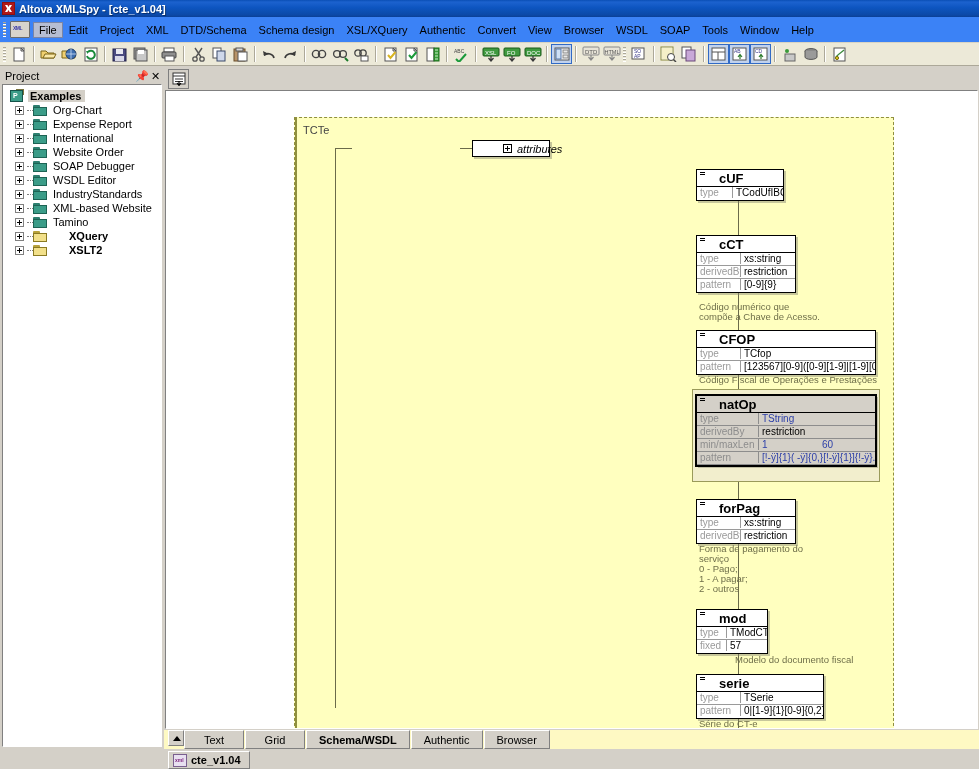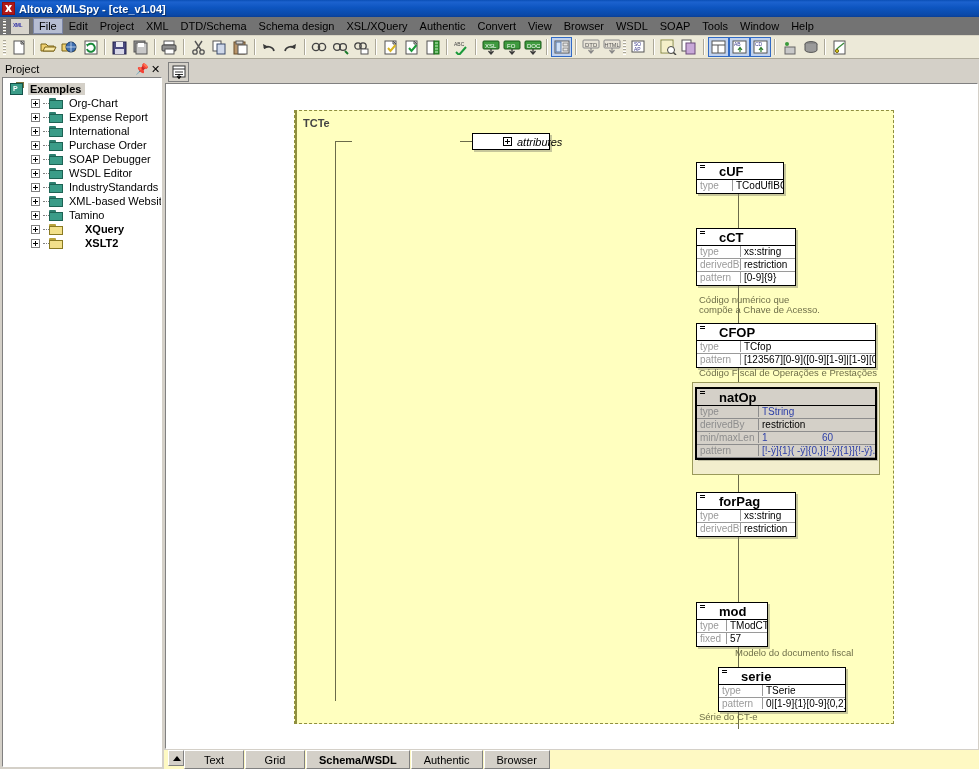--- a/index.html
+++ b/index.html
@@ -44,22 +44,22 @@
     clip-path: polygon(0 0, 35% 0, 50% 30%, 65% 0, 100% 0, 70% 50%, 100% 100%, 65% 100%, 50% 70%, 35% 100%, 0 100%, 30% 50%);
   }
   .titlebar .tb-text {
     font-size: 11px; font-weight: bold;
     white-space: nowrap;
     text-shadow: 1px 1px 0 rgba(0,0,0,0.35);
   }
 
   
   .menubar {
-    height: 19px;
-    background: #737373;
+    height: 26px;
+    background: #3b82f6;
     display: flex; align-items: center;
     border-bottom: 1px solid #d8d4c4;
     flex: 0 0 auto;
     padding-left: 2px;
   }
   .gripper {
     width: 5px; height: 15px; margin-right: 2px;
     background-image: repeating-linear-gradient(to bottom,#ffffff 0 1px,#aca899 1px 2px, transparent 2px 3px);
     background-size: 3px 3px;
     background-position: 1px 2px;
@@ -164,21 +164,21 @@
     height: 15px; padding-left: 6px;
   }
   .tree-root .rootlabel {
     font-weight: bold; font-size: 11px;
     background: #d4d0c8;
     padding: 0 4px 0 2px;
   }
   .tree-item {
     display: flex; align-items: center;
     height: 14px;
-    padding-left: 28px;
+    padding-left: 12px;
     font-size: 11px;
     white-space: nowrap;
   }
   .tree-item.bold .lbl { font-weight: bold; margin-left: 16px; }
   .expander {
     width: 9px; height: 9px;
     border: 1px solid #808080;
     background: #ffffff;
     position: relative;
     flex: 0 0 auto;
@@ -271,21 +271,21 @@
   
   .ct-box {
     position: absolute;
     left: 128px; top: 26px;
     width: 600px; height: 614px;
     background: #ffffbf;
     border: 1px dashed #8f8f3f;
   }
   .ct-label {
     position: absolute; left: 8px; top: 6px;
-    font-size: 11px; color: #444; font-weight: bold;
+    font-size: 11px; color: #444; font-weight: normal;
   }
   .ct-leftbar {
     position: absolute; left: 0; top: 0;
     width: 2px; height: 100%;
     background: #8f8f3f;
   }
 
   .node {
     position: absolute;
     background: #ffffff;
@@ -793,21 +793,21 @@
             </span>
           <span class="lbl">International</span>
         </div>
         <div class="tree-item">
           <span class="expander"></span>
           <span class="dotline"></span>
           <span class="folder">
               <span class="f-tab"></span>
               <span class="f-body"></span>
             </span>
-          <span class="lbl">Purchase Order</span>
+          <span class="lbl">Website Order</span>
         </div>
         <div class="tree-item">
           <span class="expander"></span>
           <span class="dotline"></span>
           <span class="folder">
               <span class="f-tab"></span>
               <span class="f-body"></span>
             </span>
           <span class="lbl">SOAP Debugger</span>
         </div>
@@ -971,37 +971,42 @@
             <div class="n-head">forPag</div>
             <div class="n-row">
               <div class="n-key" style="width:44px">type</div>
               <div class="n-val">xs:string</div>
             </div>
             <div class="n-row">
               <div class="n-key" style="width:44px">derivedBy</div>
               <div class="n-val">restriction</div>
             </div>
           </div>
+          <div class="annot" style="left:533px; top:453px; width:160px;">Forma de pagamento do
+serviço
+0 - Pago;
+1 - A pagar;
+2 - outros</div>
 
           <div class="conn" style="left:572px; top:540px; width:18px; height:1px;"></div>
           <div class="node" style="left:530px; top:518px; width:72px;">
             <div class="n-head">mod</div>
             <div class="n-row">
               <div class="n-key" style="width:30px">type</div>
               <div class="n-val">TModCT</div>
             </div>
             <div class="n-row">
               <div class="n-key" style="width:30px">fixed</div>
               <div class="n-val">57</div>
             </div>
           </div>
           <div class="annot" style="left:533px; top:564px; width:190px;margin-left:36px;">Modelo do documento fiscal</div>
 
           <div class="conn" style="left:572px; top:605px; width:18px; height:1px;"></div>
-          <div class="node" style="left:552px; top:583px; width:128px;">
+          <div class="node" style="left:530px; top:583px; width:128px;">
             <div class="n-head">serie</div>
             <div class="n-row">
               <div class="n-key" style="width:44px">type</div>
               <div class="n-val">TSerie</div>
             </div>
             <div class="n-row">
               <div class="n-key" style="width:44px">pattern</div>
               <div class="n-val">0|[1-9]{1}[0-9]{0,2}</div>
             </div>
           </div>
@@ -1015,14 +1020,22 @@
         <div class="btab">Text</div>
         <div class="btab">Grid</div>
         <div class="btab active">Schema/WSDL</div>
         <div class="btab">Authentic</div>
         <div class="btab">Browser</div>
       </div>
 
     </div>
   </div>
 
+  <div class="filebar">
+    <div style="width:166px"></div>
+    <div class="filetab">
+      <span class="fticon"></span>
+      <span>cte_v1.04</span>
+    </div>
+    <div class="statusfill"></div>
+  </div>
 
 </div>
 
 </body></html>

